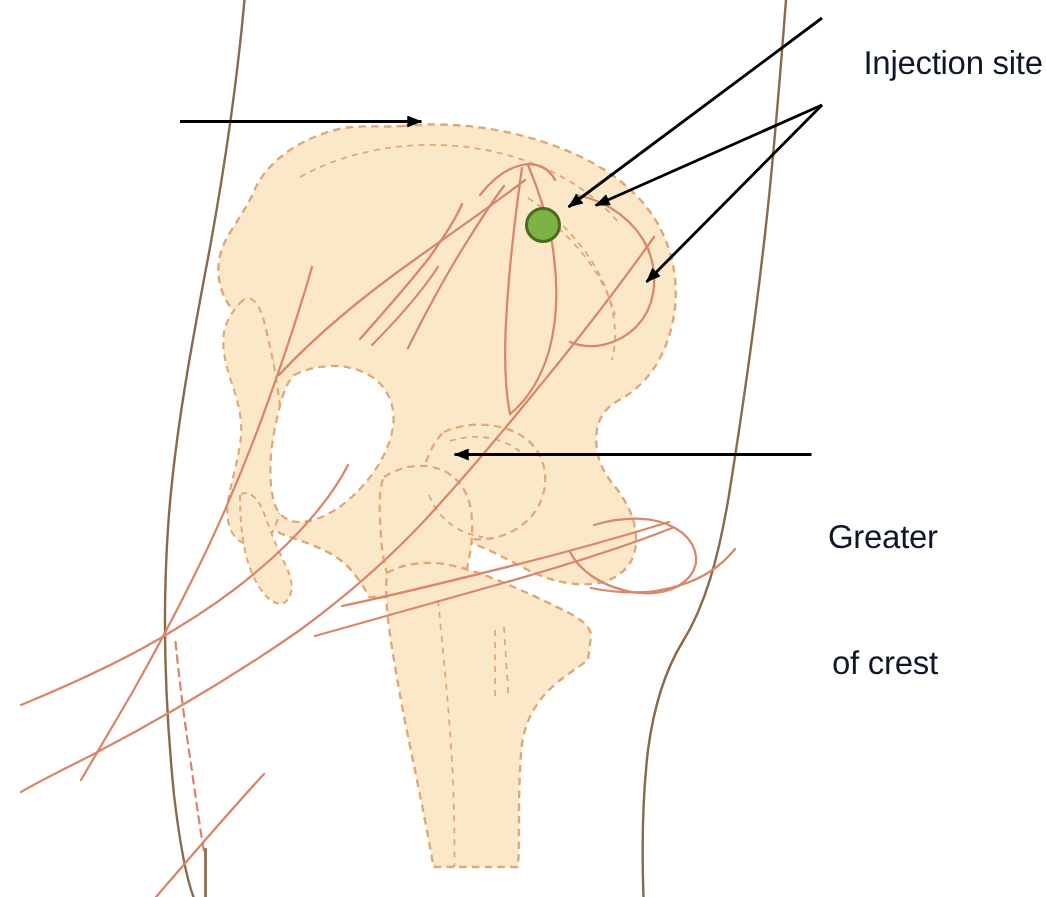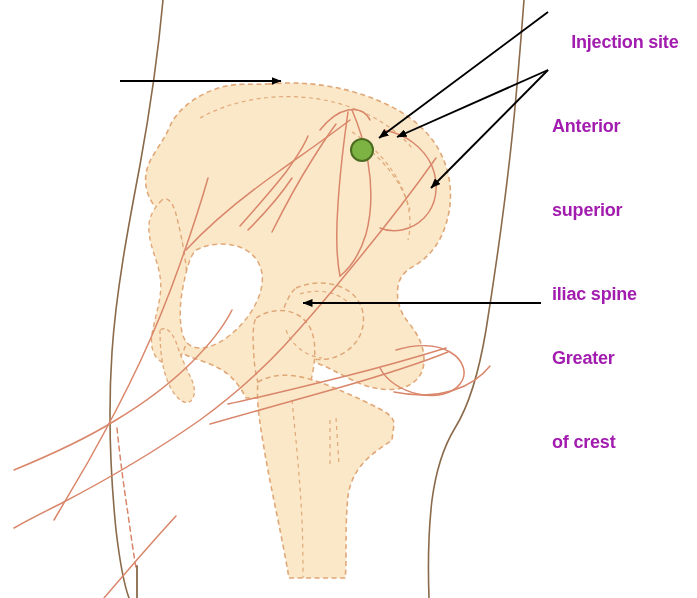--- a/index.html
+++ b/index.html
@@ -20,26 +20,25 @@
   #figure-svg {
     position: absolute;
     left: 0;
     top: 0;
     width: 697px;
     height: 598px;
   }
   .label-text {
     position: absolute;
     font-family: "Liberation Sans", sans-serif;
-    font-size: 18px;
+    font-size: 22px;
     line-height: 28px;
-    color: #a21caf;
+    color: #0f172a;
     white-space: pre;
     letter-spacing: -0.2px;
-    font-weight: bold;
   }
 </style>
 </head>
 <body>
 
 <div id="figure-root">
 
   <svg id="figure-svg" viewBox="0 0 697 598" xmlns="http://www.w3.org/2000/svg">
 
     <defs>
@@ -213,24 +212,19 @@
       <line x1="541" y1="303" x2="303" y2="303" marker-end="url(#arrowhead)"></line>
     </g>
 
   </svg>
 
 
   <div class="label-text" style="left:552px; top:0px;">
     <span>Injection site</span>
   </div>
 
-  <div class="label-text" style="left:552px; top:56px;">
-    <div>Anterior</div>
-    <div>superior</div>
-    <div>iliac spine</div>
-  </div>
-
-  <div class="label-text" style="left:552px; top:288px;">
+
+  <div class="label-text" style="left:552px; top:288px;text-align:right;">
     <div>Greater</div>
     <div>of crest</div>
   </div>
 
 </div>
 
 </body></html>

